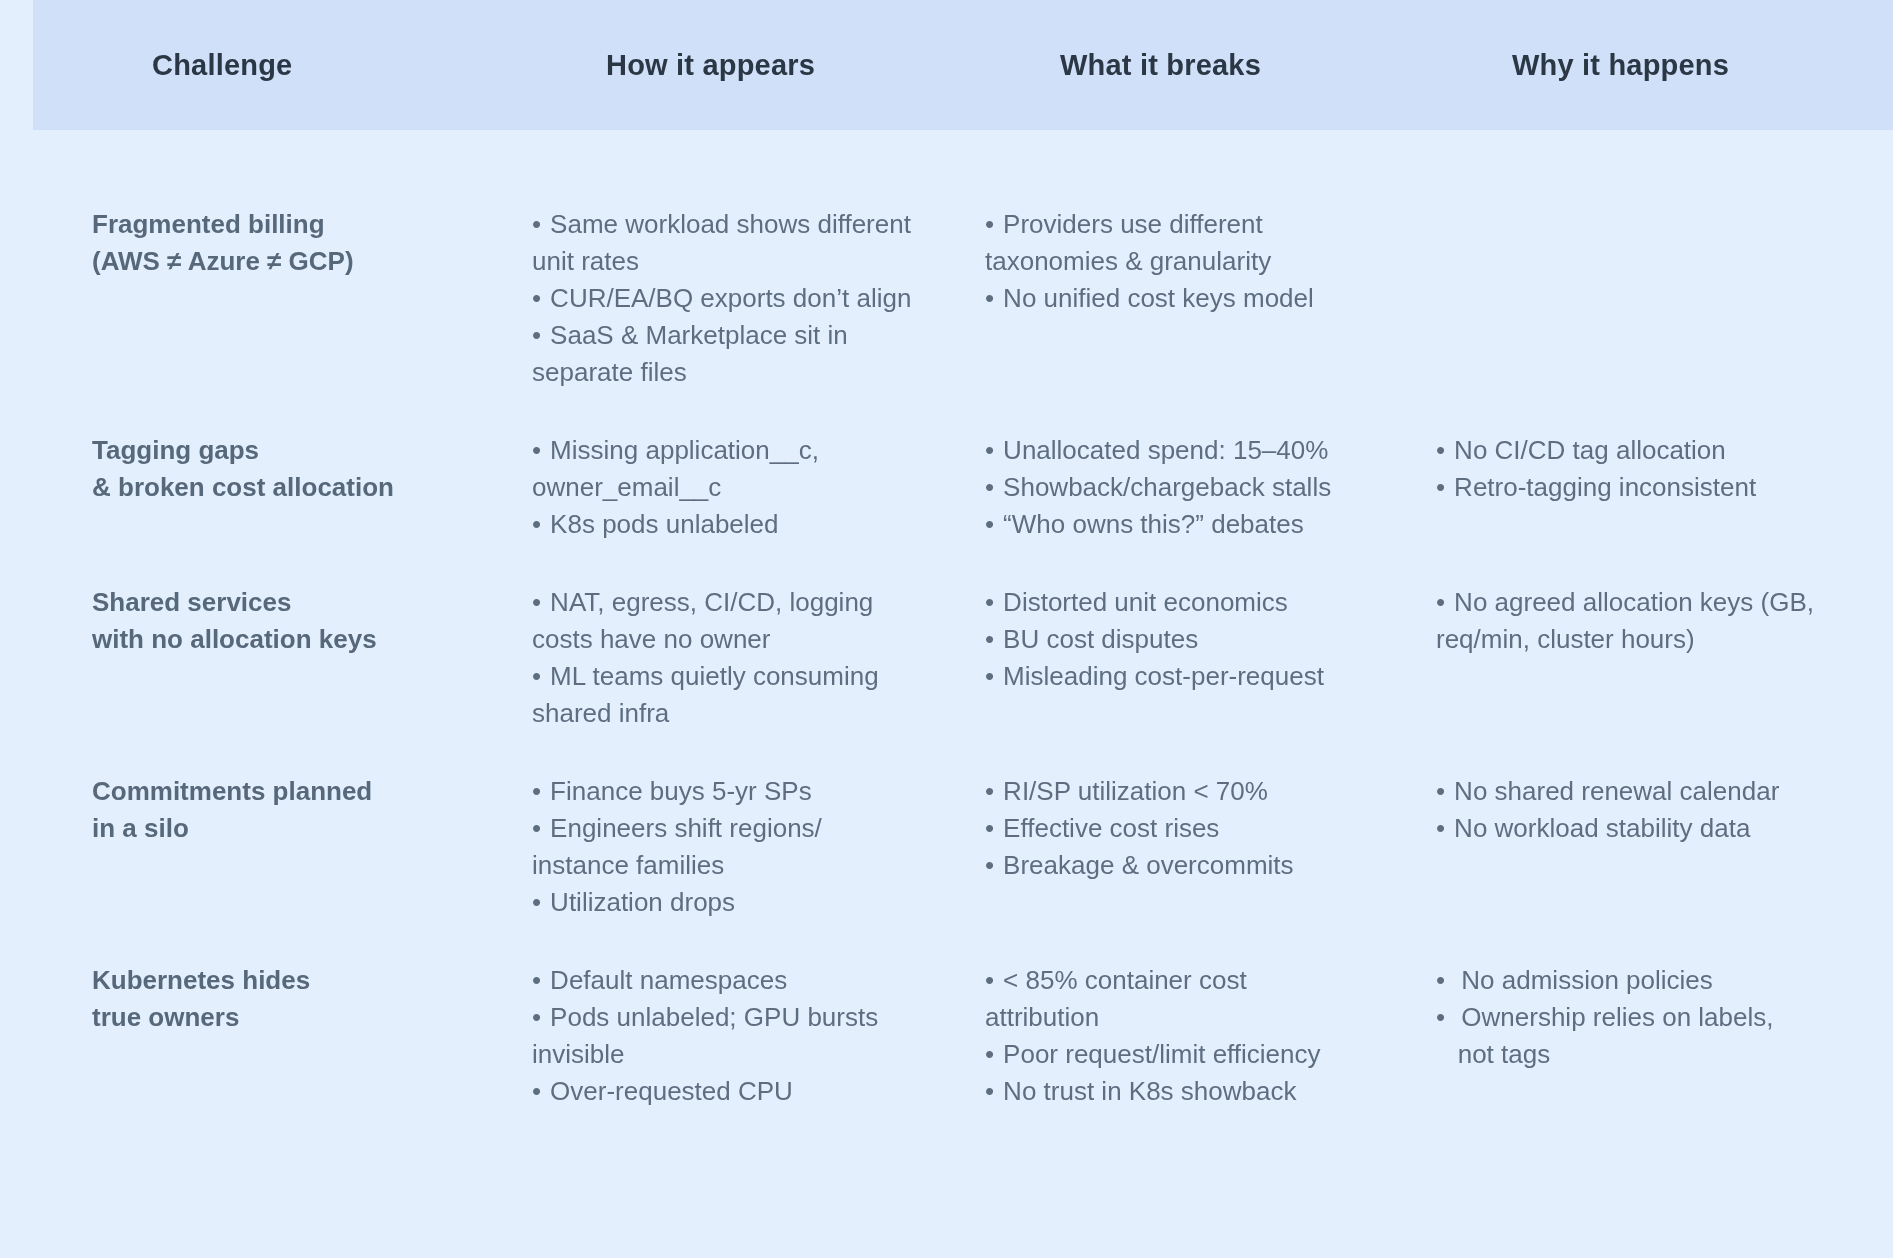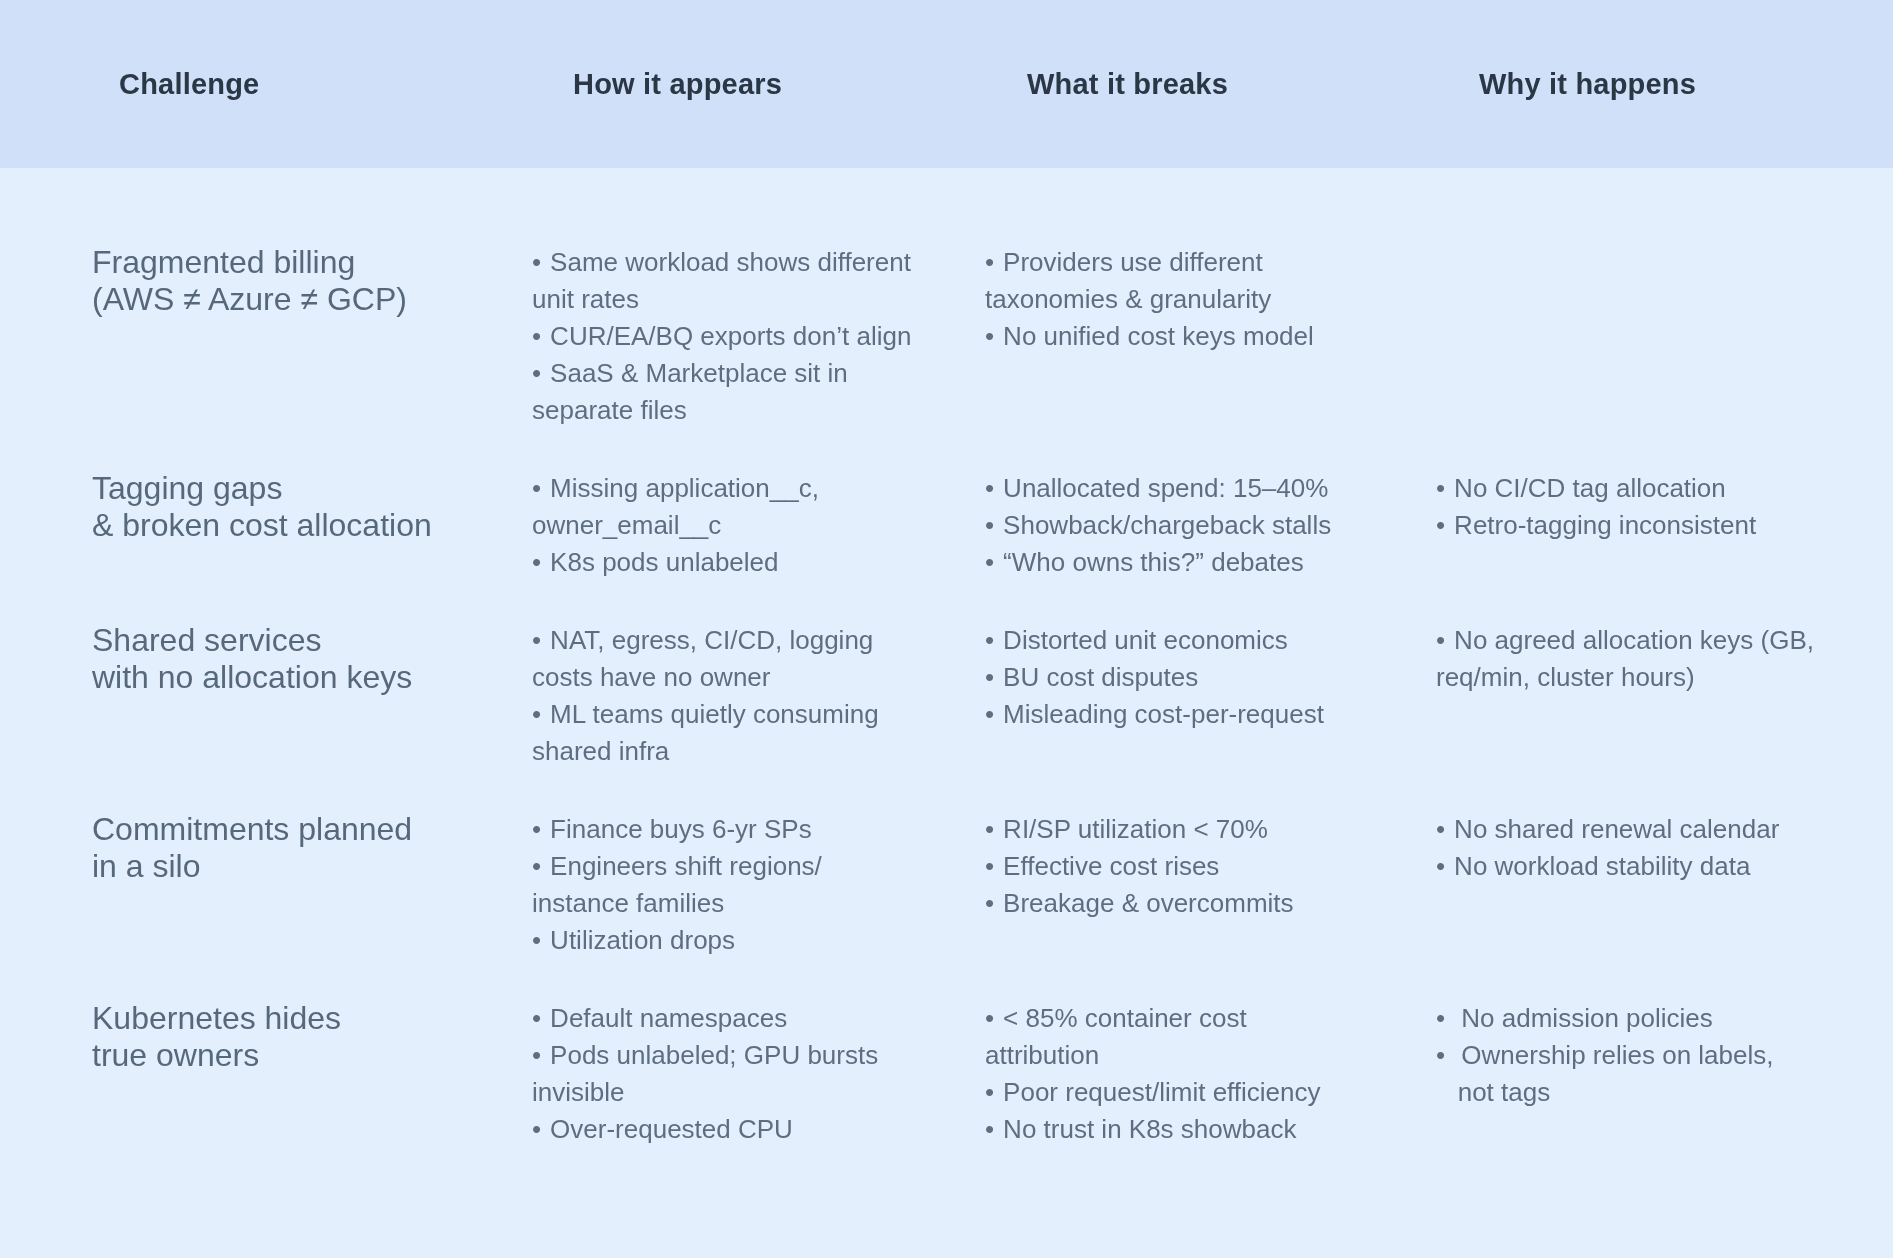--- a/index.html
+++ b/index.html
@@ -11,26 +11,27 @@
   }
   *{ box-sizing:border-box; }
   html,body{ margin:0; padding:0; }
   body{
     width:1893px; height:1258px;
     background:var(--body-bg);
     font-family:"Liberation Sans", sans-serif;
     overflow:hidden;
   }
   .header-band{
-    height:168px;
+    height:130px;
     background:var(--header-bg);
     display:grid;
     grid-template-columns:428px 453px 451px 1fr;
     padding-left:92px;
     align-items:center;
+    margin-left:33px;
   }
   .header-cell{
     font-size:29px;
     font-weight:700;
     color:var(--header-text);
     letter-spacing:0.2px;
     white-space:pre;
   }
   .header-cell.h1{ padding-left:27px; }
   .header-cell.h2{ padding-left:53px; }
@@ -40,23 +41,23 @@
   .rows{
     padding:76px 0 0 92px;
   }
   .row{
     display:grid;
     grid-template-columns:428px 453px 451px 1fr;
     margin-bottom:41px;
   }
   .cell{ padding-right:24px; }
   .challenge{
-    font-size:32px;
+    font-size:26px;
     line-height:37px;
-    font-weight:400;
+    font-weight:700;
     color:var(--challenge-text);
     white-space:pre;
   }
   .bullet-item{
     font-size:26px;
     line-height:37px;
     color:var(--body-text);
     white-space:pre;
     margin-left:12px;
   }
@@ -125,21 +126,21 @@
       </div>
       <div class="cell bullets">
         <div class="bullet-item"><span class="glyph">•</span><span>No agreed allocation keys (GB,
 req/min, cluster hours)</span></div>
       </div>
     </div>
     <div class="row">
       <div class="cell challenge">Commitments planned
 in a silo</div>
       <div class="cell bullets">
-        <div class="bullet-item"><span class="glyph">•</span><span>Finance buys 6-yr SPs</span></div>
+        <div class="bullet-item"><span class="glyph">•</span><span>Finance buys 5-yr SPs</span></div>
         <div class="bullet-item"><span class="glyph">•</span><span>Engineers shift regions/
 instance families</span></div>
         <div class="bullet-item"><span class="glyph">•</span><span>Utilization drops</span></div>
       </div>
       <div class="cell bullets">
         <div class="bullet-item"><span class="glyph">•</span><span>RI/SP utilization &lt; 70%</span></div>
         <div class="bullet-item"><span class="glyph">•</span><span>Effective cost rises</span></div>
         <div class="bullet-item"><span class="glyph">•</span><span>Breakage &amp; overcommits</span></div>
       </div>
       <div class="cell bullets">

